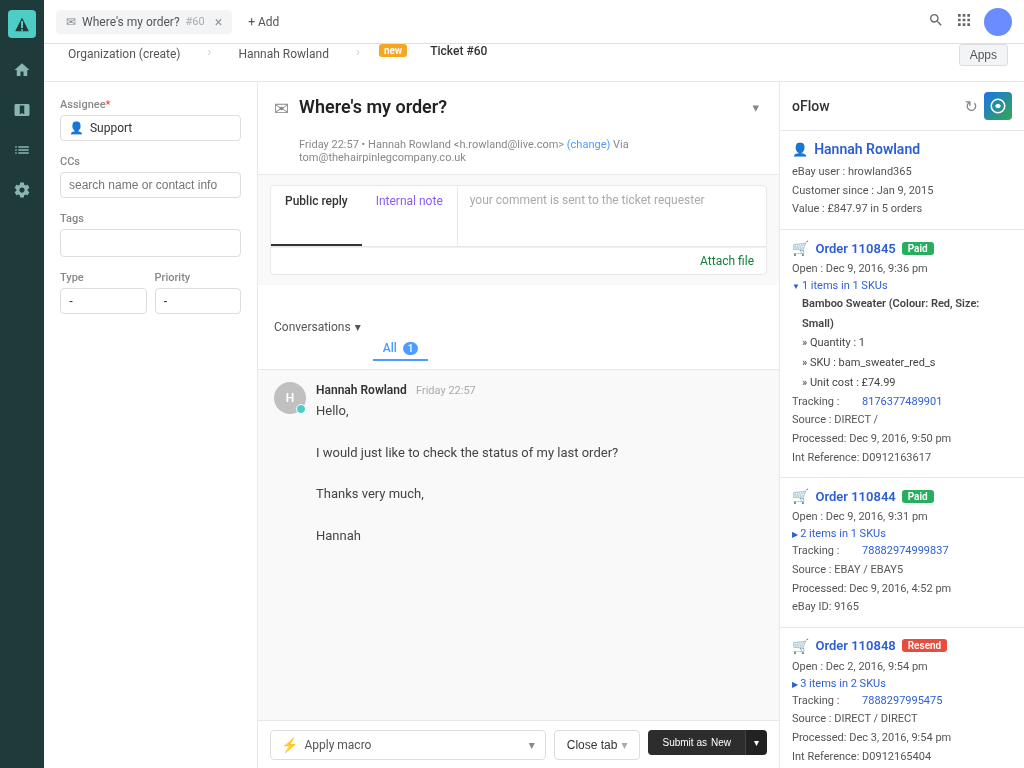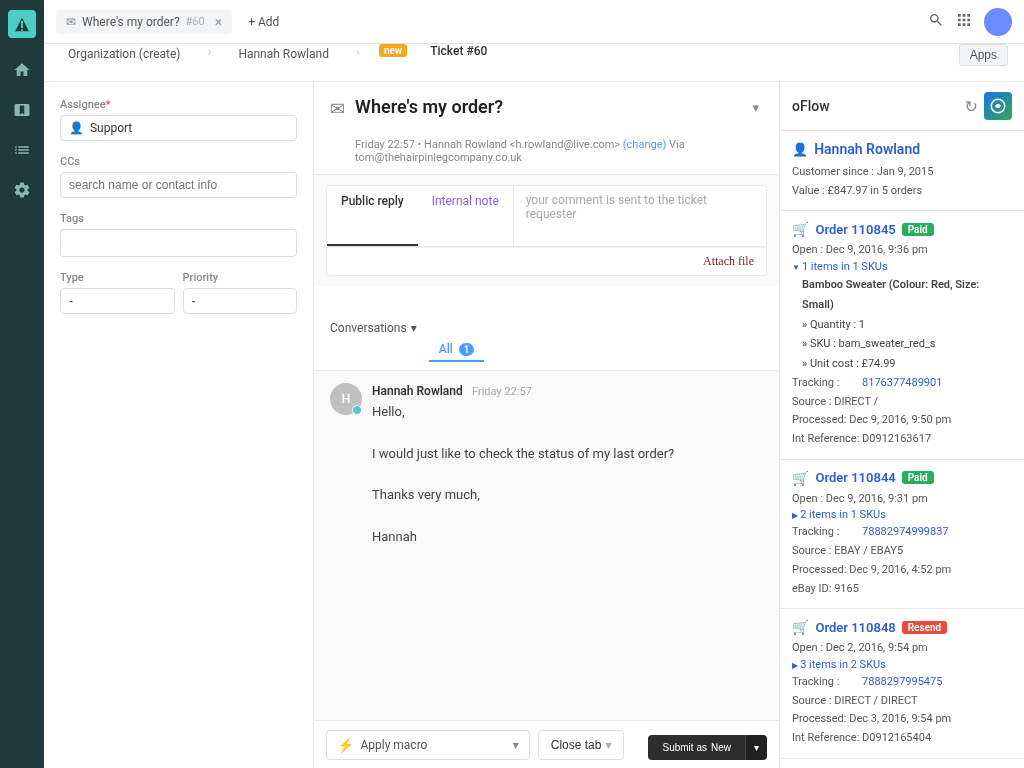--- a/index.html
+++ b/index.html
@@ -30,21 +30,21 @@
     .breadcrumb { height: 38px; background: #fff; display: flex; align-items: flex-start; padding: 0 16px; gap: 19px; border-bottom: 1px solid #e8e8e8; }
     .breadcrumb-item { font-size: 12px; color: #555; cursor: pointer; padding: 3px 8px; border-radius: 3px; }
     .breadcrumb-badge { background: #f5a623; color: #fff; font-size: 10px; padding: 1px 5px; border-radius: 3px; font-weight: 600; }
     .breadcrumb-ticket { font-size: 12px; color: #333; font-weight: 500; }
     .breadcrumb-apps { margin-left: auto; background: #f3f4f6; border: 1px solid #ddd; color: #555; font-size: 12px; padding: 3px 10px; border-radius: 3px; cursor: pointer; }
 
     
     .body-area { display: flex; flex: 1; overflow: hidden; }
 
     
-    .ticket-fields { width: 270px; background: #fff; border-right: 1px solid #e8e8e8; padding: 16px; flex-shrink: 0; overflow-y: auto; }
+    .ticket-fields { width: 214px; background: #fff; border-right: 1px solid #e8e8e8; padding: 16px; flex-shrink: 0; overflow-y: auto; }
     .field-label { font-size: 11px; color: #888; margin-bottom: 4px; font-weight: 500; }
     .field-label span.required { color: #e74c3c; }
     .field-input { width: 100%; border: 1px solid #ddd; border-radius: 4px; padding: 5px 8px; font-size: 12px; color: #333; background: #fff; }
     .field-group { margin-bottom: 14px; }
     .assignee-input { display: flex; align-items: center; gap: 6px; width: 100%; border: 1px solid #ddd; border-radius: 4px; padding: 5px 8px; font-size: 12px; color: #333; background: #fff; }
     .assignee-icon { color: #888; font-size: 12px; }
     .tags-input { width: 100%; border: 1px solid #ddd; border-radius: 4px; padding: 5px 8px; font-size: 12px; min-height: 28px; }
     .type-priority-row { display: flex; gap: 8px; }
     .type-priority-row .field-group { flex: 1; }
     .select-input { width: 100%; border: 1px solid #ddd; border-radius: 4px; padding: 5px 8px; font-size: 12px; background: #fff; color: #333; appearance: none; cursor: pointer; }
@@ -60,21 +60,21 @@
     .ticket-meta a { color: #4a9eff; cursor: pointer; text-decoration: none; }
     .ticket-header-dropdown { margin-left: auto; color: #888; cursor: pointer; padding: 4px; }
 
     
     .reply-area { background: #fff; margin: 10px 12px; border-radius: 4px; border: 1px solid #e8e8e8; flex-shrink: 0; }
     .reply-tabs { display: flex; border-bottom: 1px solid #e8e8e8; }
     .reply-tab { padding: 8px 14px; font-size: 12px; cursor: pointer; color: #8b5cf6; border-bottom: 2px solid transparent; }
     .reply-tab.active { color: #333; font-weight: 500; border-bottom: 2px solid #333; }
     .reply-input-area { padding: 8px 12px; min-height: 60px; color: #aaa; font-size: 12px; }
     .reply-actions { padding: 6px 12px; display: flex; justify-content: flex-end; border-top: 1px solid #f0f0f0; }
-    .attach-btn { color: #7f1d1d; font-size: 12px; cursor: pointer; font-family: Liberation Serif, serif; }
+    .attach-btn { color: #15803d; font-size: 12px; cursor: pointer; }
 
     
     .conv-list-header { padding: 8px 16px; display: flex; align-items: center; gap: 12px; border-bottom: 1px solid #e8e8e8; background: #fff; }
     .conv-dropdown { font-size: 12px; color: #555; cursor: pointer; display: flex; align-items: center; gap: 4px; }
     .conv-tabs { display: flex; align-items: flex-end; gap: 2px; margin-top: 44px; }
     .conv-tab { padding: 4px 10px; font-size: 12px; color: #888; cursor: pointer; border-bottom: 2px solid transparent; }
     .conv-tab.active { color: #4a9eff; border-bottom: 2px solid #4a9eff; font-weight: 500; }
     .conv-badge { background: #4a9eff; color: #fff; font-size: 10px; padding: 1px 5px; border-radius: 8px; margin-left: 3px; }
 
     
@@ -293,21 +293,21 @@
             </div>
           </div>
         </div>
 
         <div class="bottom-bar">
           <div class="macro-select">
             <span class="macro-icon">⚡</span>
             <span>Apply macro</span>
             <span class="macro-arrow">▾</span>
           </div>
-          <div style="display:flex; align-items:flex-end; gap:16px;">
+          <div style="display:flex; align-items:flex-start; gap:0;">
             <button class="close-tab-btn">
               <span>Close tab</span>
               <span style="color:#aaa;">▾</span>
             </button>
             <div class="submit-group" style="margin-left:8px;">
               <button class="submit-btn" style="border-radius:4px 0 0 4px;">
                 <span>Submit as</span>
                 <span>New</span>
               </button>
               <button class="submit-btn submit-btn-arrow">
@@ -332,20 +332,21 @@
             </div>
           </div>
         </div>
 
         <div class="customer-section">
           <div class="customer-header">
             <span style="color:#888;">👤</span>
             <span class="customer-name">Hannah Rowland</span>
           </div>
           <div class="customer-detail">
+            <div>eBay user : hrowland365</div>
             <div>Customer since : Jan 9, 2015</div>
             <div>Value : £847.97 in 5 orders</div>
           </div>
         </div>
 
         <div class="order-section">
           <div class="order-header">
             <span style="color:#888; font-size:14px;">🛒</span>
             <span class="order-title">Order 110845</span>
             <span class="order-badge badge-paid">Paid</span>

